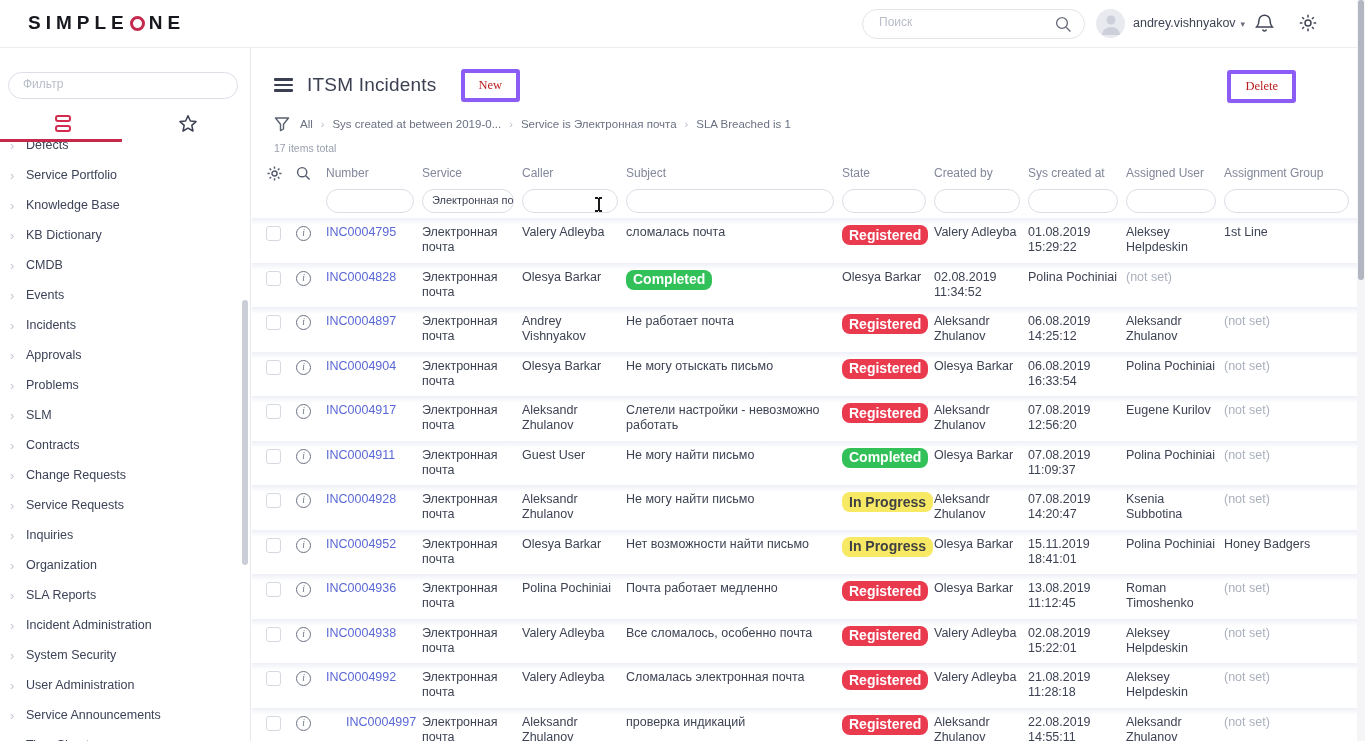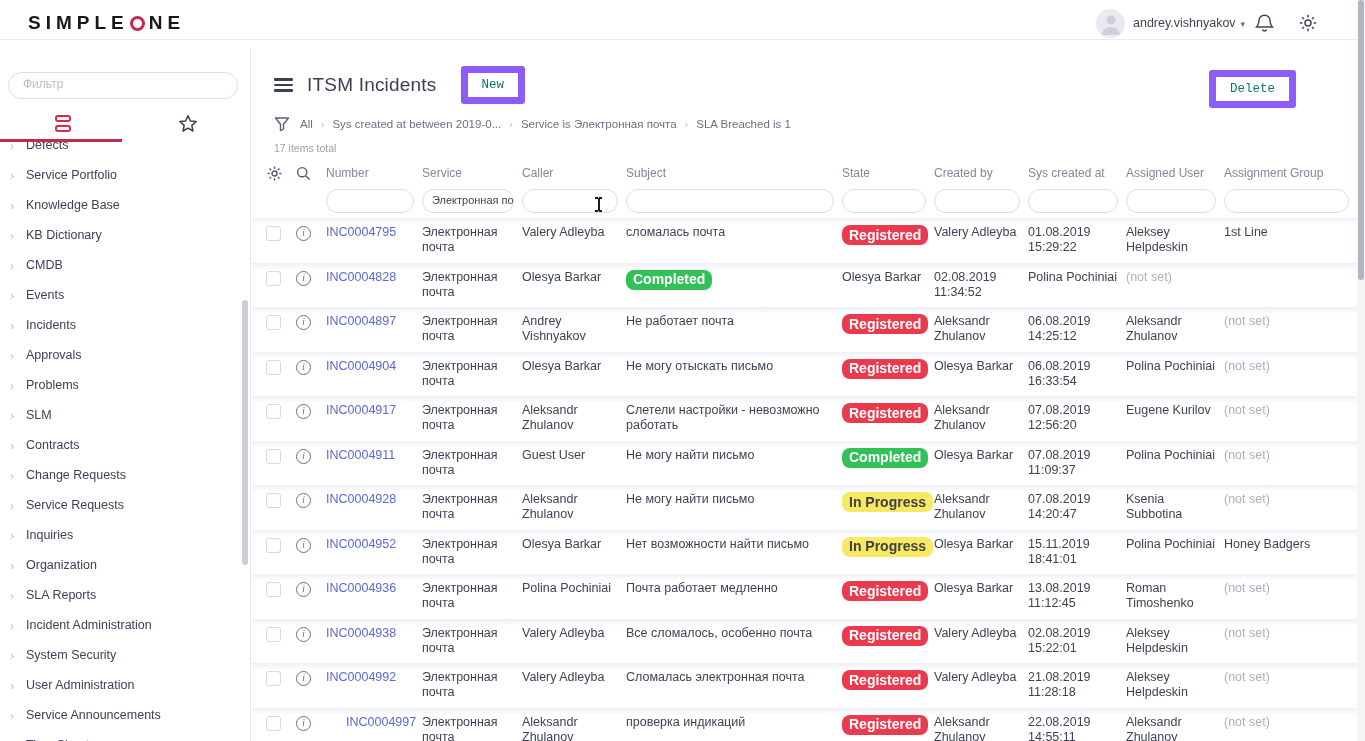--- a/index.html
+++ b/index.html
@@ -1,20 +1,20 @@
 <!DOCTYPE html>
 <html><head>
 <meta charset="utf-8">
 <style>
   * { margin:0; padding:0; box-sizing:border-box; }
   html,body { width:1365px; height:741px; overflow:hidden; background:#fff;
               font-family:"Liberation Sans","DejaVu Sans",sans-serif; }
 
   
-  .topbar { position:absolute; left:0; top:0; width:1365px; height:40px; background:#fff;
+  .topbar { position:absolute; left:0; top:0; width:1365px; height:48px; background:#fff;
             border-bottom:1px solid #ededf1; z-index:30; }
   .logo { position:absolute; left:28px; top:12px; font-size:19px; font-weight:bold;
           letter-spacing:5px; color:#17181d; display:flex; align-items:center; }
   .logo-ring { display:inline-block; width:15px; height:15px; border:3.4px solid #c5294b;
                border-radius:50%; margin:0 4px 0 1px; position:relative; }
   .logo-ring::after { content:""; position:absolute; left:-3px; top:-3px; width:6px; height:6px;
                background:#fff; border-radius:50%; opacity:.0; }
   .search-pill { position:absolute; left:862px; top:9px; width:223px; height:30px;
                  border:1px solid #e2e4ea; border-radius:16px; background:#fff; }
   .search-pill input { position:absolute; left:16px; top:5px; width:160px; border:none; outline:none;
@@ -52,22 +52,22 @@
   .side-item .chev { width:16px; margin-left:10px; color:#c3c7d1; font-size:13px; }
   .side-item .lbl { font-size:12.5px; color:#3c4257; }
   .side-scroll { position:absolute; right:2px; top:252px; width:6px; height:265px; background:#cbced6; border-radius:3px; }
 
   
   .main { position:absolute; left:252px; top:48px; right:8px; bottom:0; background:#fff; overflow:hidden; }
   .title-row { position:absolute; left:22px; top:22px; right:20px; height:30px; display:flex; align-items:center; }
   .burger { width:19px; margin-right:14px; cursor:pointer; }
   .burger div { height:2.4px; background:#3a3f51; margin:3.2px 0; border-radius:1px; }
   .page-title { font-size:19px; color:#3a3f51; font-weight:500; letter-spacing:.2px; }
-  .btn { border:7px solid #8b5cf6; background:#fff; border-radius:3px; font-size:12.5px; color:#0f766e;
-         padding:5px 14px; cursor:pointer; font-family:Liberation Mono, monospace; box-shadow:0 1px 1px rgba(0,0,0,.03); }
+  .btn { border:4px solid #8b5cf6; background:#fff; border-radius:3px; font-size:12.5px; color:#b91c1c;
+         padding:5px 14px; cursor:pointer; font-family:Liberation Serif, serif; box-shadow:0 1px 1px rgba(0,0,0,.03); }
   .btn-new { margin-left:24px; }
   .btn-delete { position:absolute; right:41px; top:0;text-align:right; }
   .crumbs { position:absolute; left:22px; top:67px; height:18px; display:flex; align-items:center; }
   .crumb { font-size:11.5px; color:#6b7183; cursor:pointer; white-space:nowrap; }
   .crumb-sep { font-size:11px; color:#b9bdc9; margin:0 8px; }
   .funnel { margin-right:10px; }
   .items-total { position:absolute; left:22px; top:94px; font-size:10.5px; color:#9aa0ae; }
 
   
   .grid { display:grid; grid-template-columns:30px 30px 96px 100px 104px 216px 92px 94px 98px 98px 1fr;
@@ -99,20 +99,27 @@
 </style>
 </head>
 <body>
 
 <div class="topbar">
   <div class="logo">
     <span>SIMPLE</span>
       <span class="logo-ring"></span>
       <span>NE</span>
   </div>
+  <div class="search-pill">
+    <input type="text" placeholder="Поиск" style="">
+    <svg width="17" height="17" viewBox="0 0 17 17">
+      <circle cx="7" cy="7" r="5.4" fill="none" stroke="#6a6f7d" stroke-width="1.4"></circle>
+      <line x1="11.2" y1="11.2" x2="15.4" y2="15.4" stroke="#6a6f7d" stroke-width="1.4"></line>
+    </svg>
+  </div>
   <div class="avatar">
     <svg width="20" height="22" viewBox="0 0 20 22">
       <circle cx="10" cy="7" r="4.5" fill="#cdd0da"></circle>
       <path d="M1 22 a9 8 0 0 1 18 0 z" fill="#cdd0da"></path>
     </svg>
   </div>
   <div class="username">
     <span>andrey.vishnyakov</span><span class="caret">▾</span>
   </div>
   <svg class="icon-btn icon-bell" width="19" height="21" viewBox="0 0 19 21">

